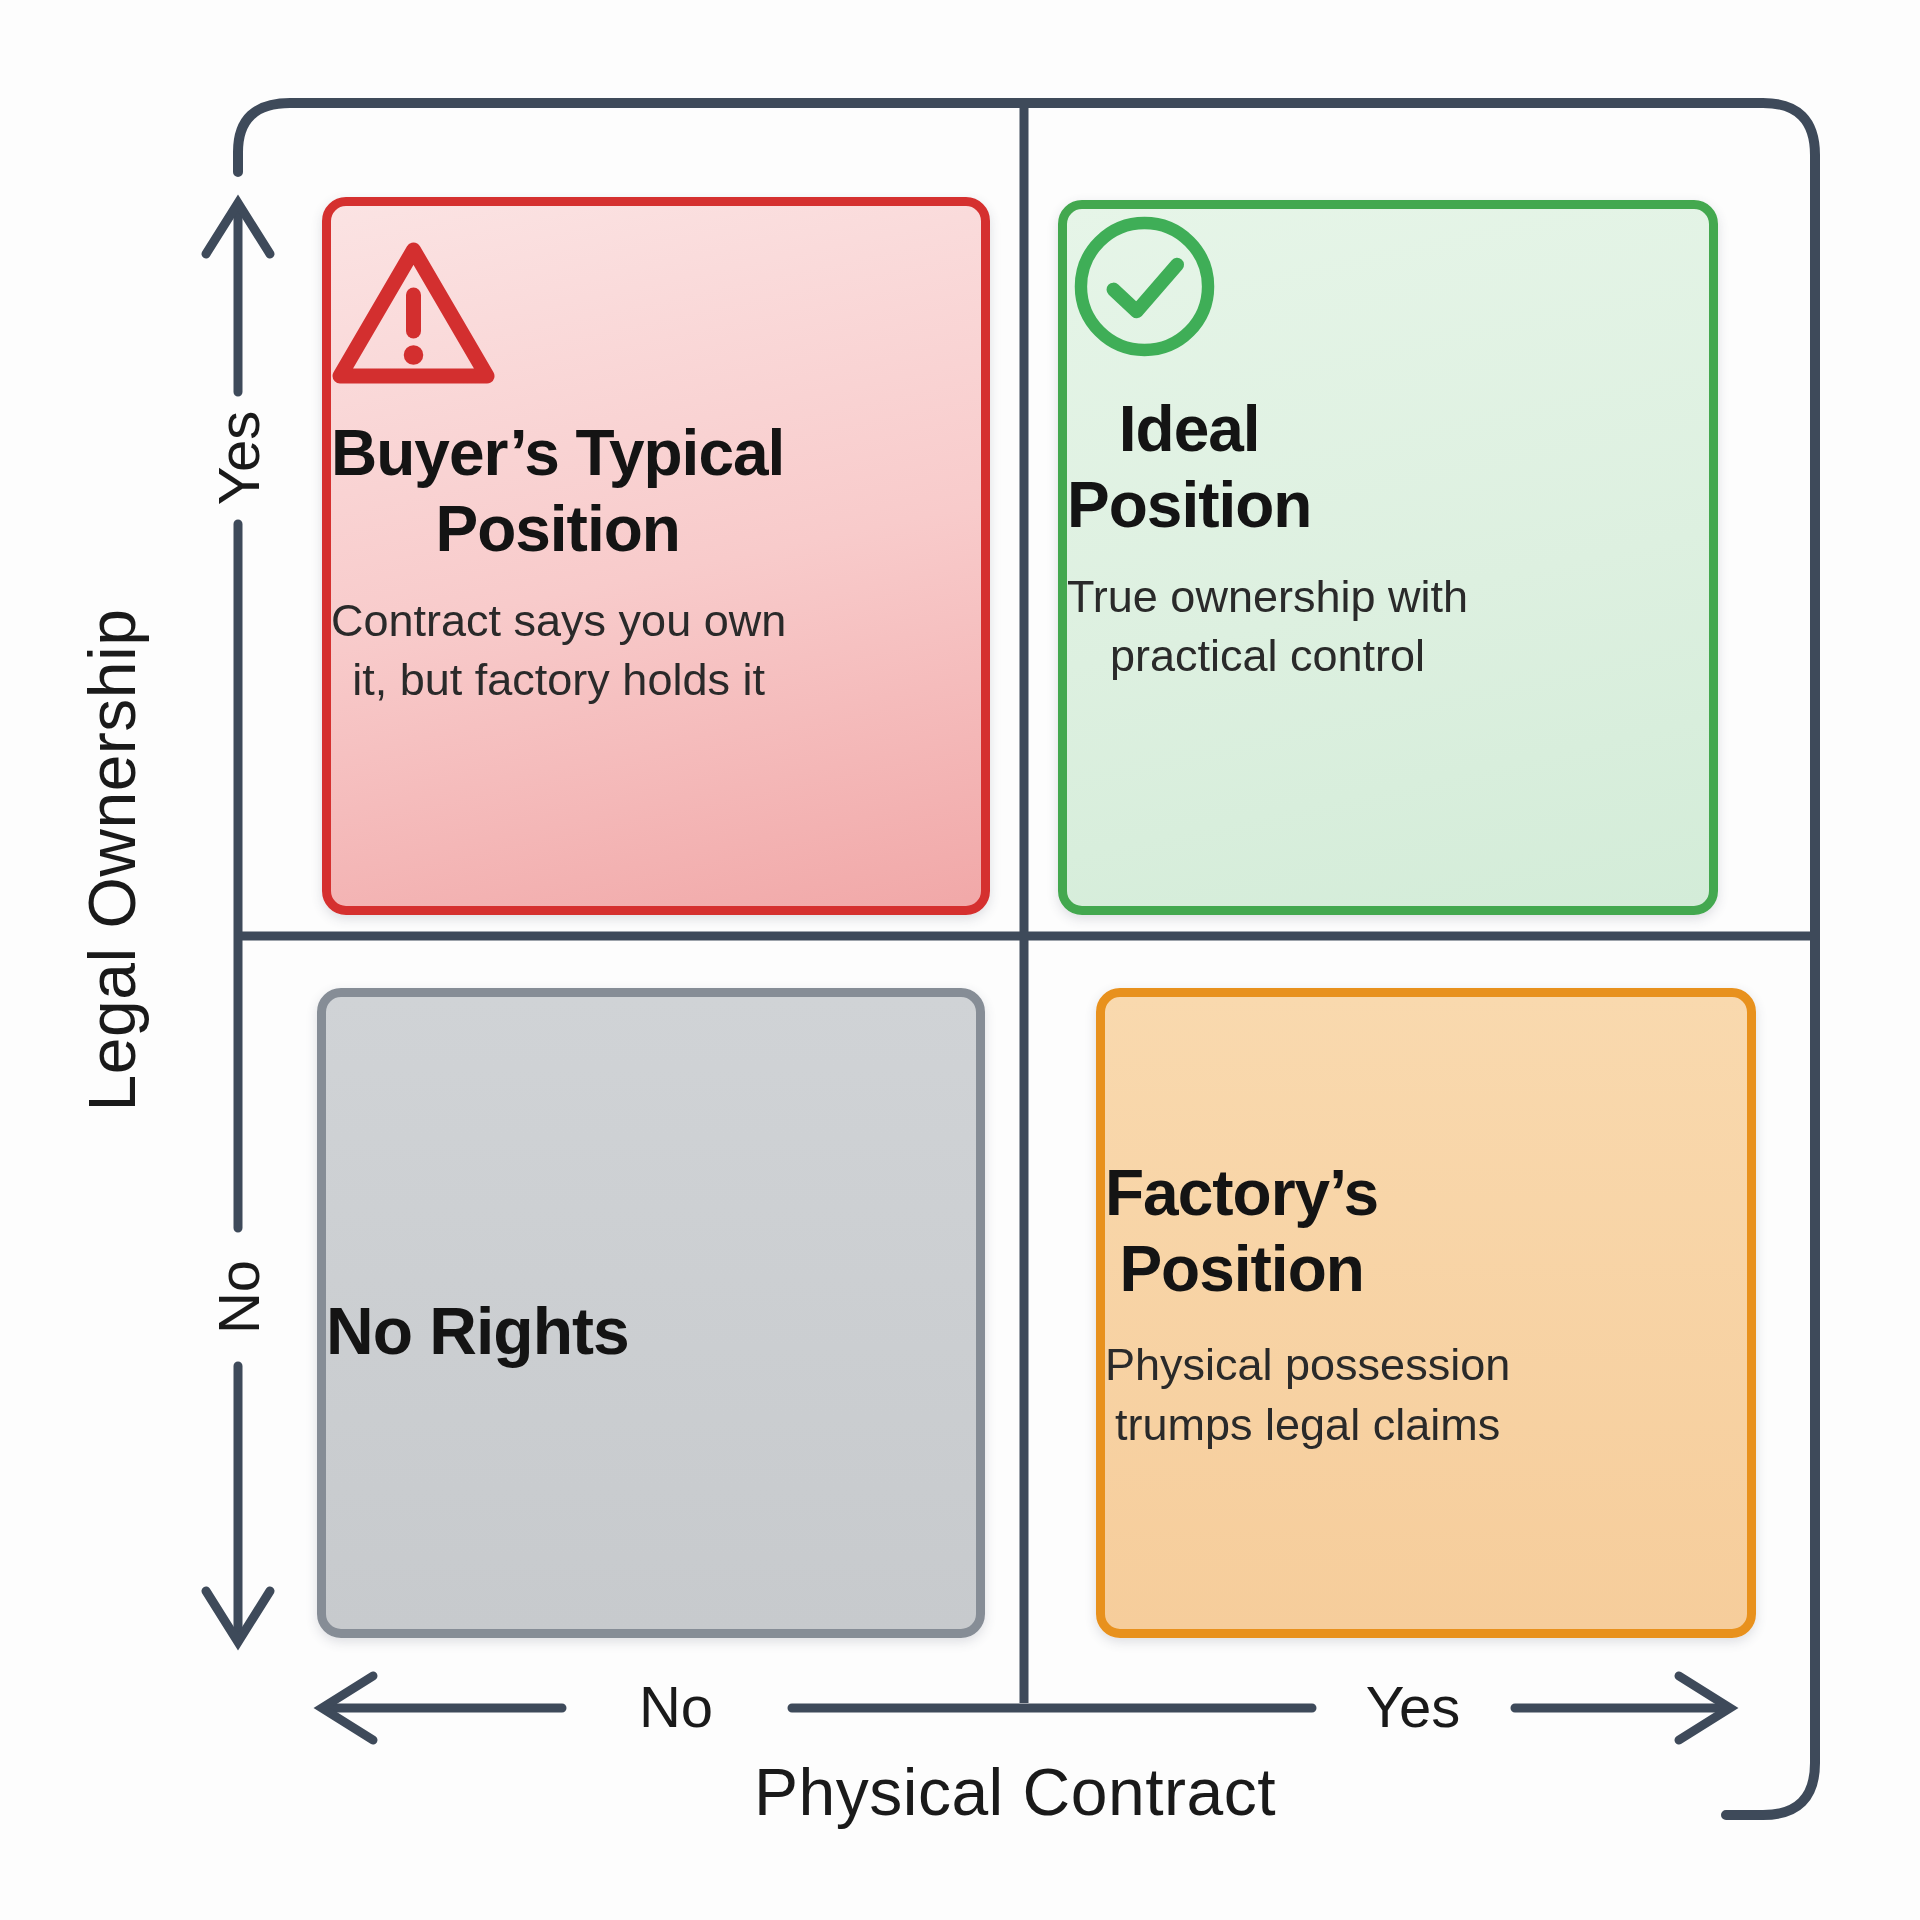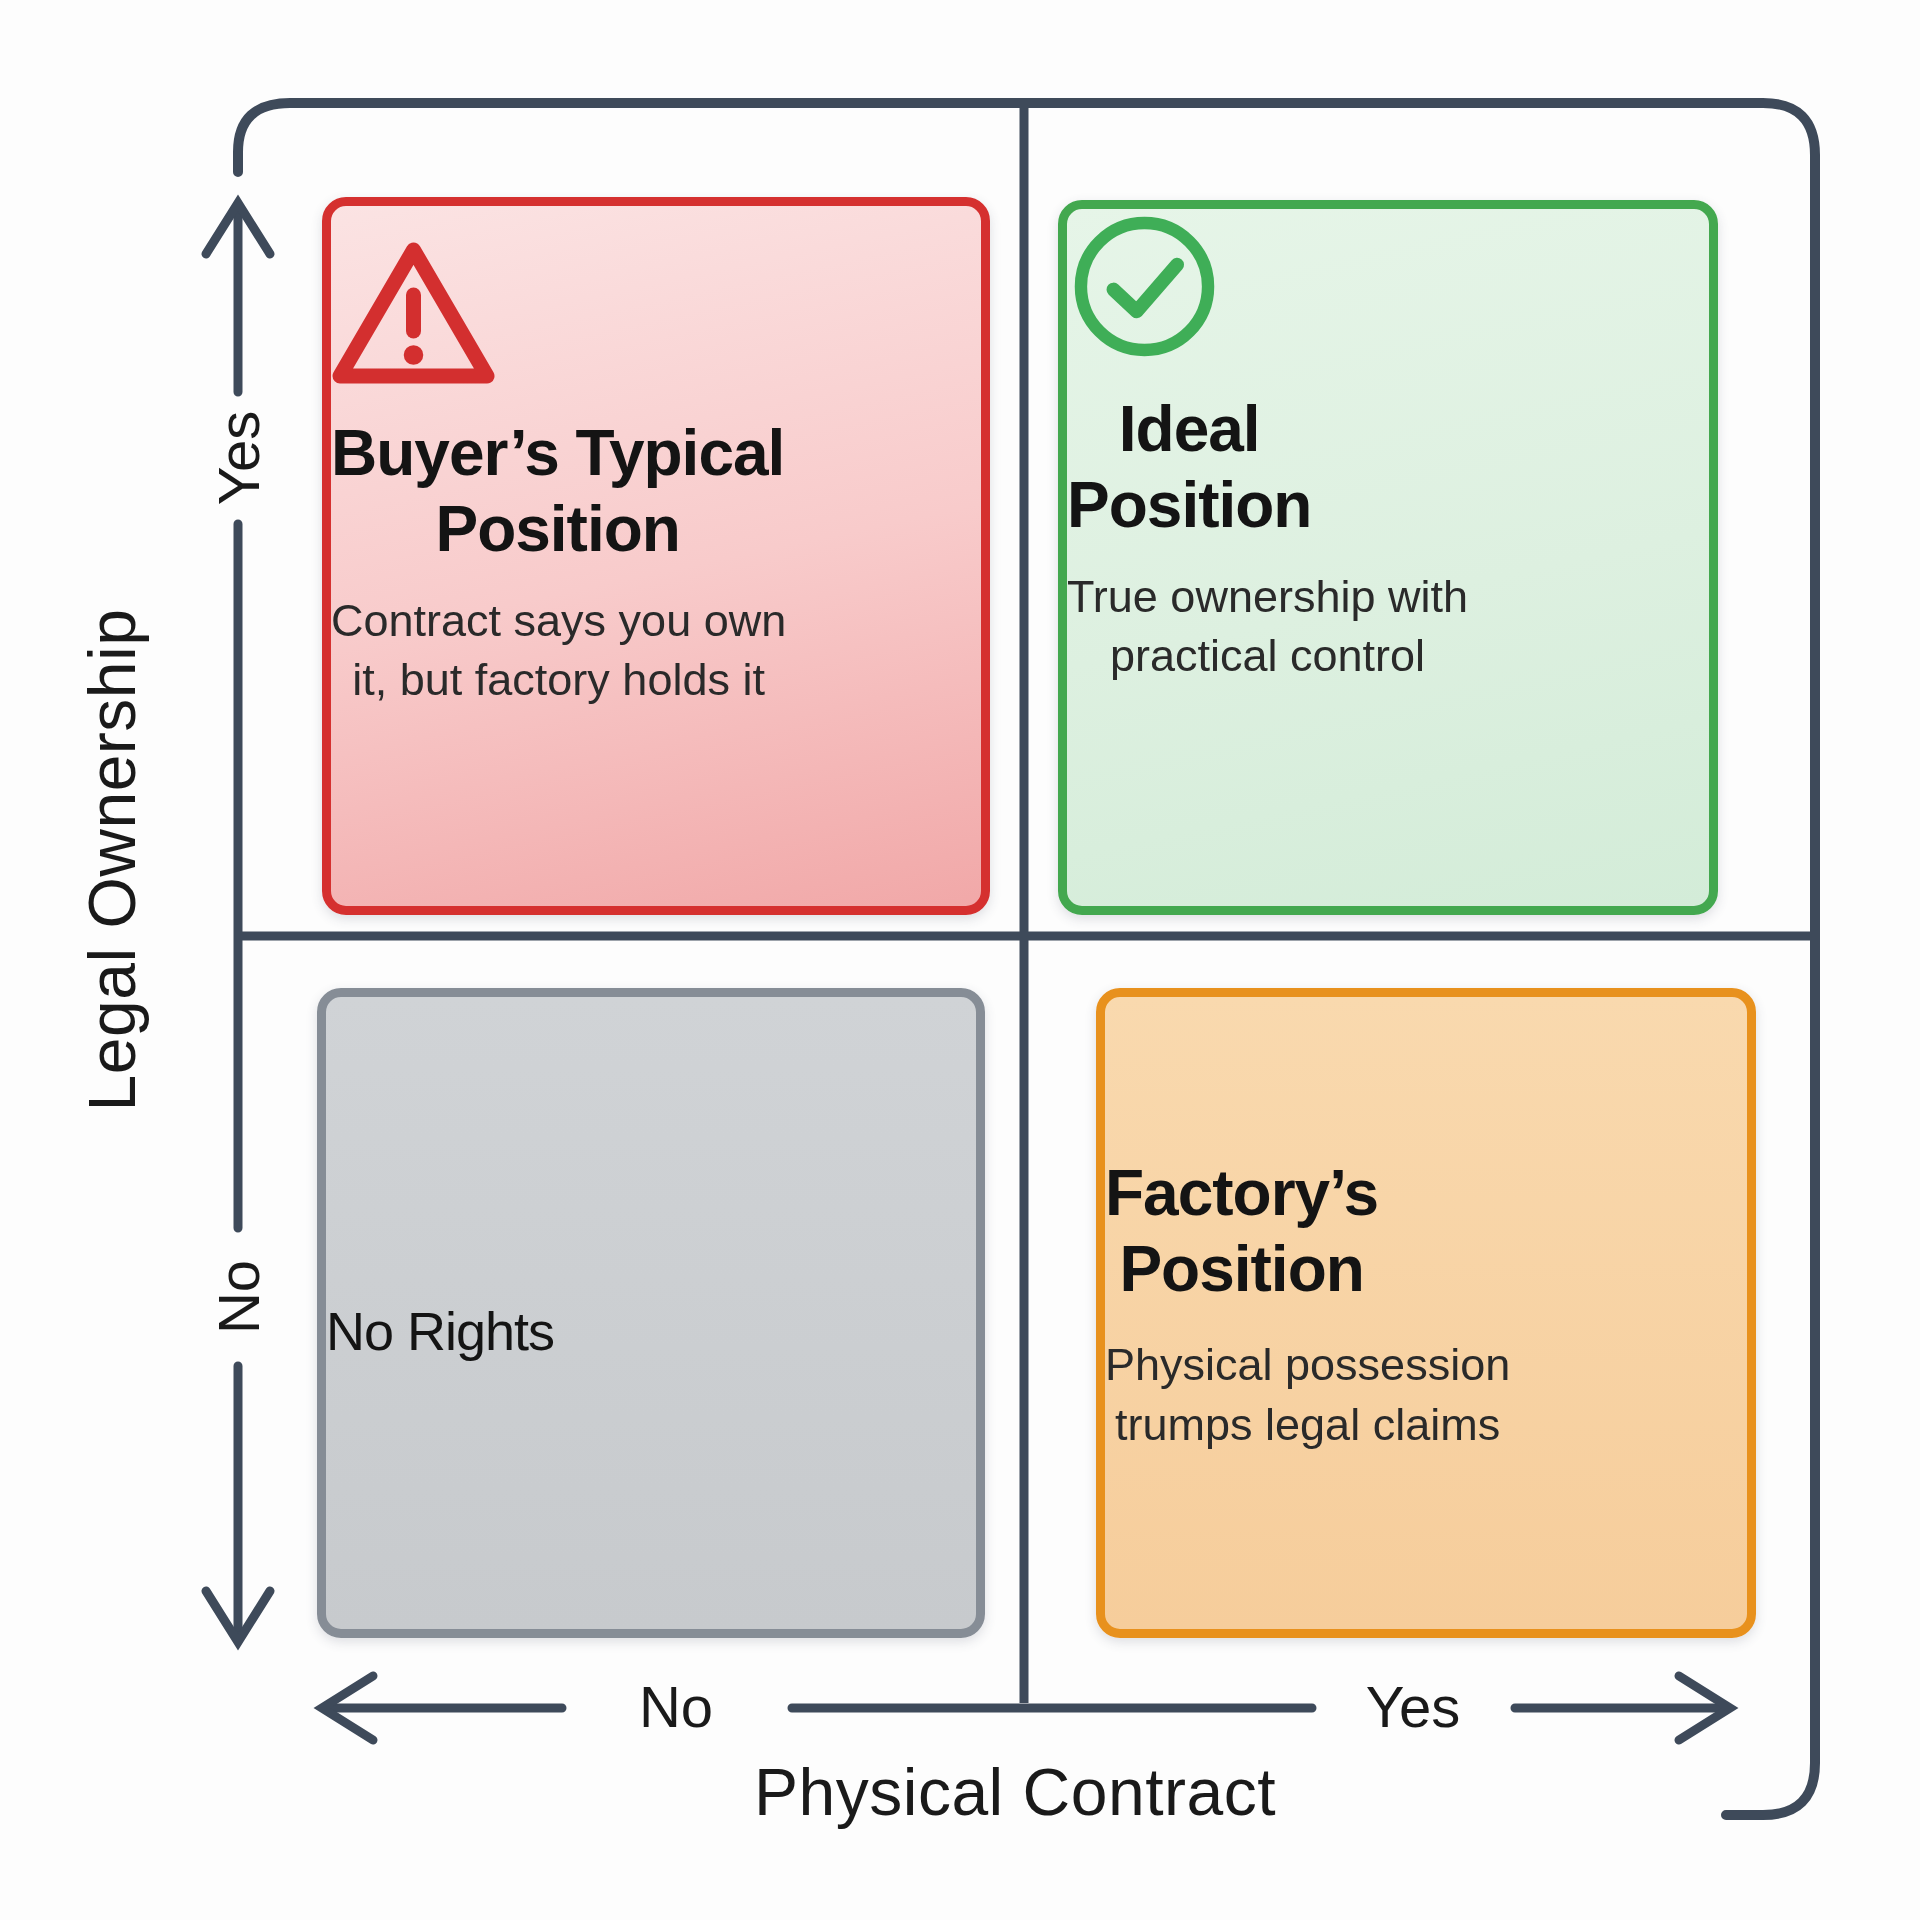--- a/index.html
+++ b/index.html
@@ -63,22 +63,22 @@
   .q-title {
     font-size: 64px;
     font-weight: 700;
     line-height: 1.18;
     letter-spacing: -1px;
     color: #141414;
     white-space: pre-line;
     margin-top: 24px;
   }
   .q-title-solo {
-    font-size: 54px;
-    font-weight: 400;
+    font-size: 66px;
+    font-weight: 700;
     letter-spacing: -1px;
     color: #141414;
     white-space: pre-line;
     transform: translateY(18px);
   }
   .q-desc {
     font-size: 45px;
     font-weight: 400;
     line-height: 1.32;
     color: #2a2a2a;

